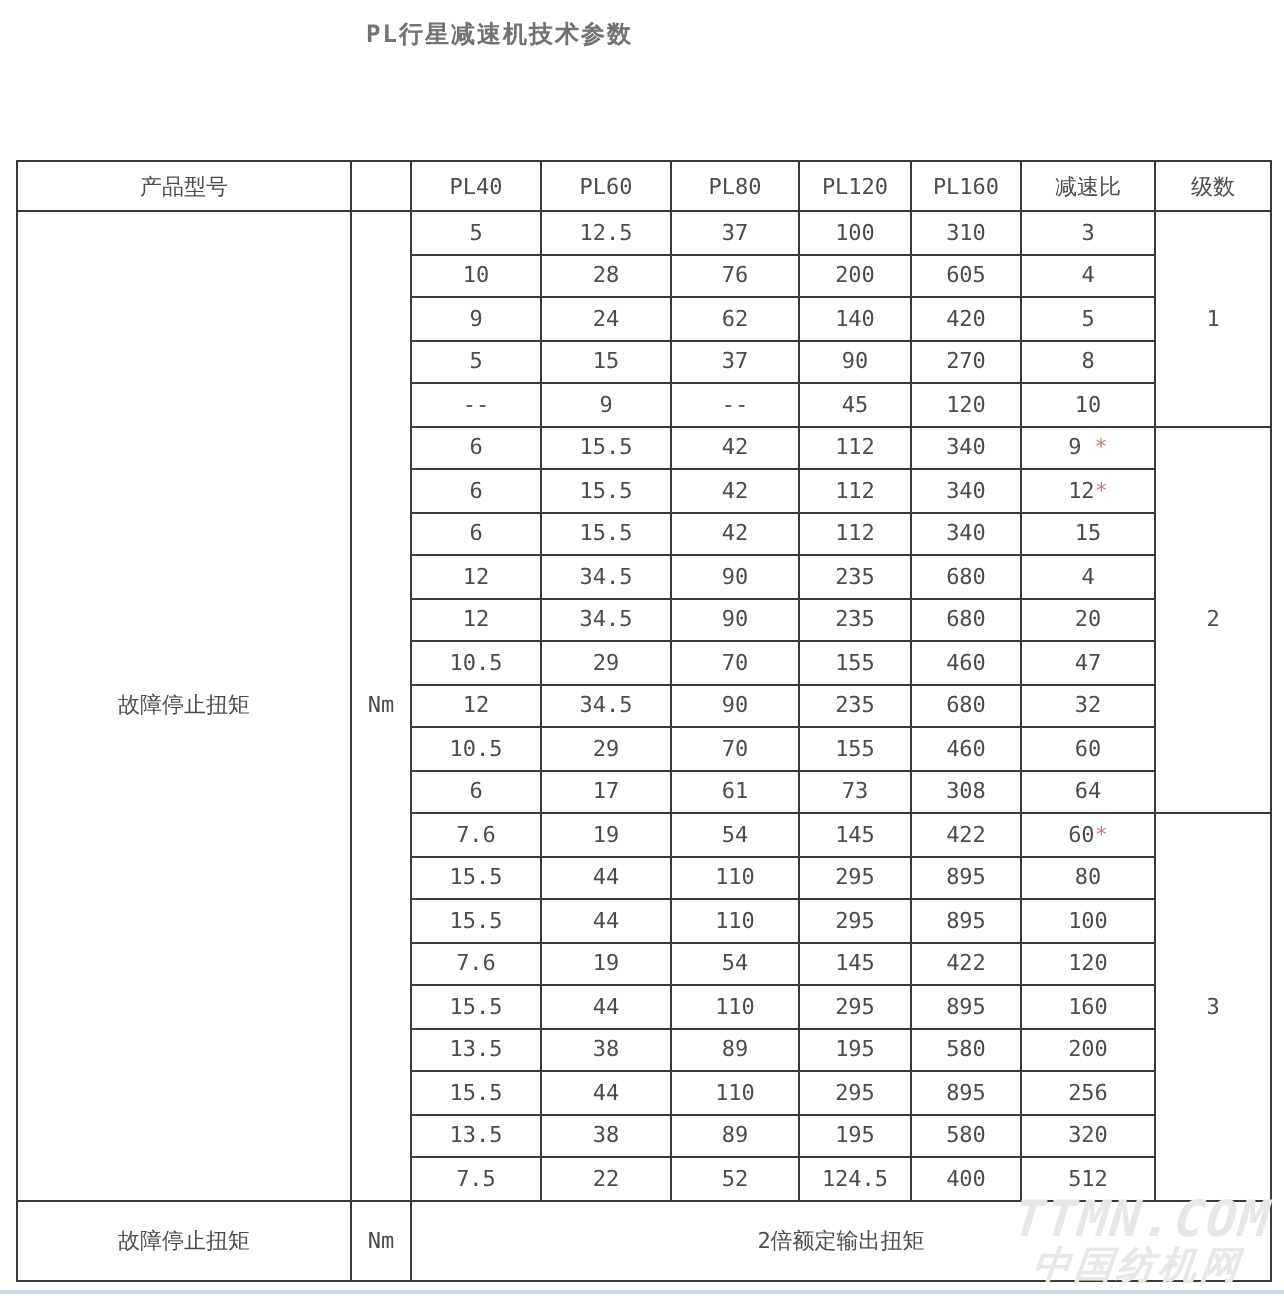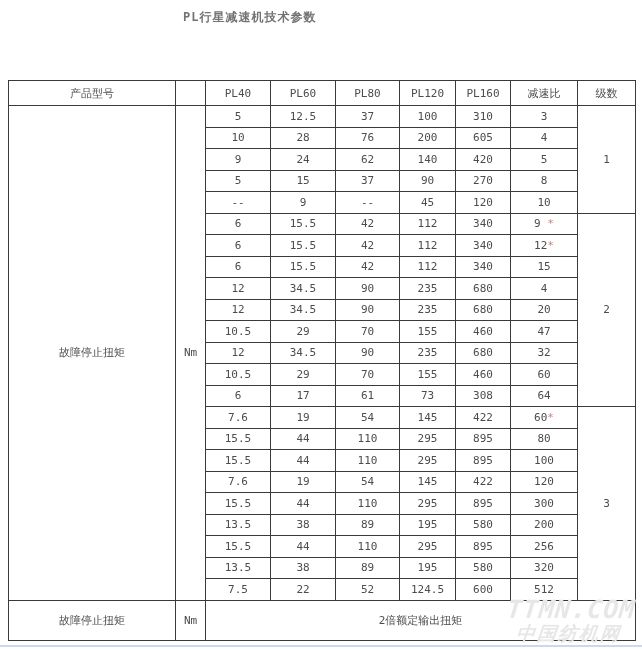--- a/index.html
+++ b/index.html
@@ -234,21 +234,21 @@
           <td>145</td>
           <td>422</td>
           <td>120</td>
         </tr>
         <tr class="data-row">
           <td>15.5</td>
           <td>44</td>
           <td>110</td>
           <td>295</td>
           <td>895</td>
-          <td>300</td>
+          <td>160</td>
         </tr>
         <tr class="data-row">
           <td>13.5</td>
           <td>38</td>
           <td>89</td>
           <td>195</td>
           <td>580</td>
           <td>200</td>
         </tr>
         <tr class="data-row">
@@ -265,21 +265,21 @@
           <td>89</td>
           <td>195</td>
           <td>580</td>
           <td>320</td>
         </tr>
         <tr class="data-row">
           <td>7.5</td>
           <td>22</td>
           <td>52</td>
           <td>124.5</td>
-          <td>600</td>
+          <td>400</td>
           <td>512</td>
         </tr>
         <tr class="footer-row">
           <td>故障停止扭矩</td>
           <td>Nm</td>
           <td colspan="7">2倍额定输出扭矩</td>
         </tr>
       </tbody>
   </table>
 

